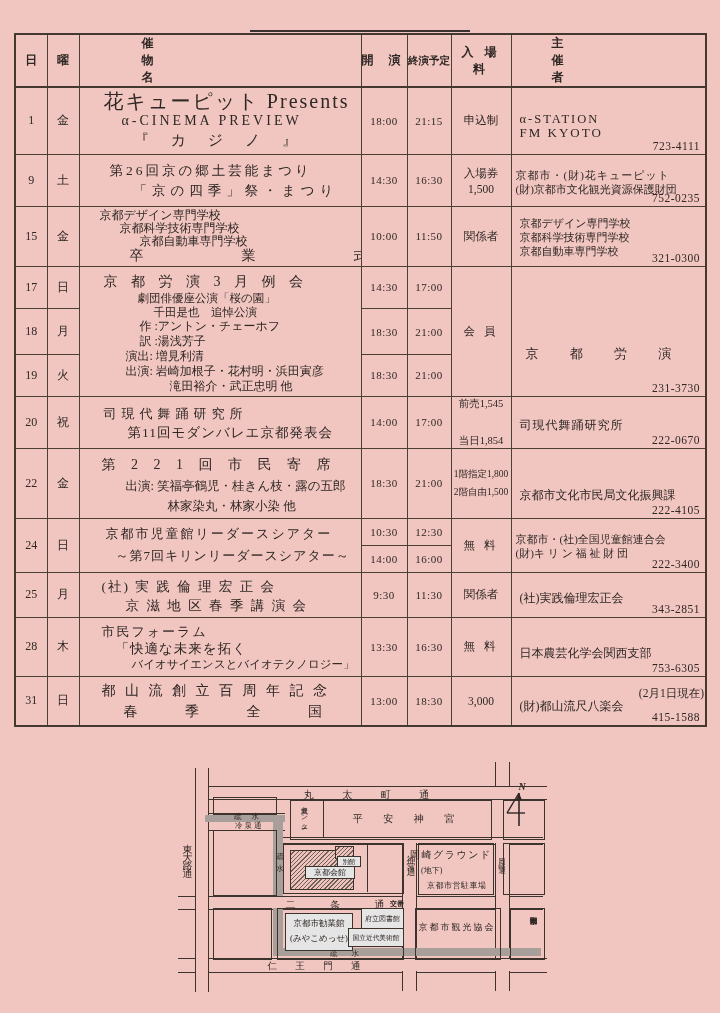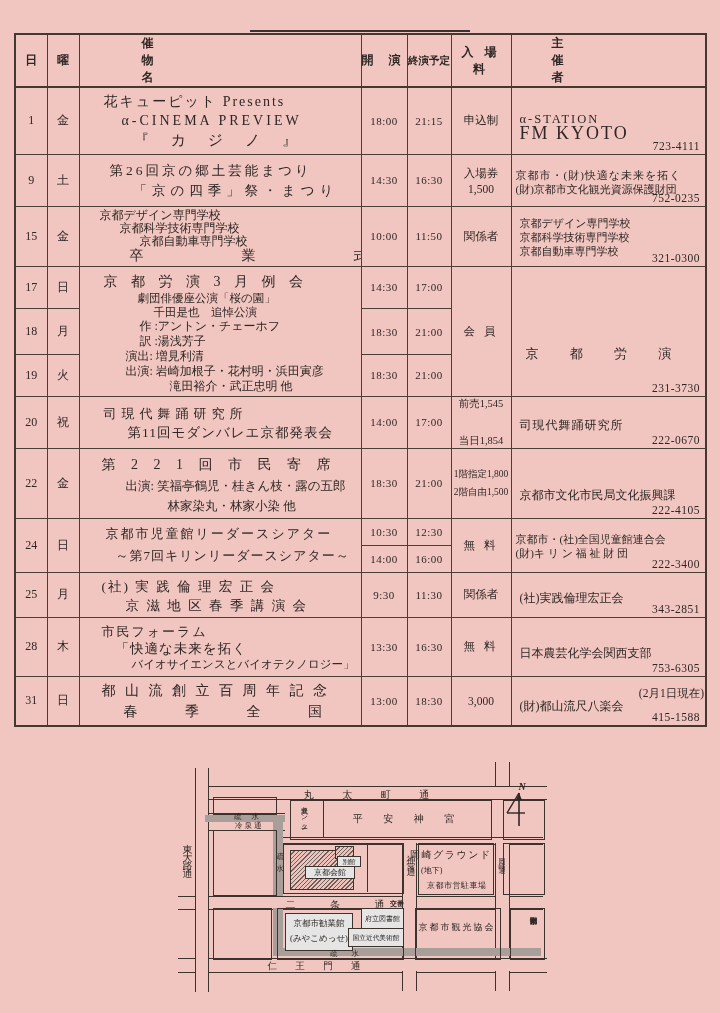--- a/index.html
+++ b/index.html
@@ -69,32 +69,32 @@
       <td style="font-size:10.5px;letter-spacing:0">終演予定</td>
       <td style="letter-spacing:4px">入 場 料</td>
       <td style="letter-spacing:50px;text-align:left;padding-left:40px">主 催 者</td>
     </tr>
 
     <tr style="height:67px">
       <td class="c-day">1</td>
       <td class="c-wd">金</td>
       <td class="c-ev">
             <div class="lines">
-        <div style="padding-left:22px;font-size:14px;line-height:19px;letter-spacing:2px">花キューピット Presents</div>
+        <div style="padding-left:22px;font-size:20px;line-height:19px;letter-spacing:2px">花キューピット Presents</div>
         <div style="padding-left:40px;font-size:14px;line-height:19px;letter-spacing:3px">α-CINEMA PREVIEW</div>
         <div style="text-align:center;font-size:15px;line-height:21px;letter-spacing:9px">『 カ ジ ノ 』</div>
       </div>
           </td>
       <td class="c-t">18:00</td>
       <td class="c-t">21:15</td>
       <td class="c-fee">申込制</td>
       <td class="c-org">
         <div class="org-lines" style="padding-top:12px">
           <div style="font-size:12.5px;letter-spacing:2px">α-STATION</div>
-          <div style="font-size:18px;letter-spacing:2px">FM KYOTO</div>
+          <div style="font-size:13px;letter-spacing:2px">FM KYOTO</div>
         </div>
         <span class="phone">723-4111</span>
       </td>
     </tr>
 
     <tr style="height:52px">
       <td class="c-day">9</td>
       <td class="c-wd">土</td>
       <td class="c-ev">
             <div class="lines">
@@ -105,21 +105,21 @@
       <td class="c-t">14:30</td>
       <td class="c-t">16:30</td>
       <td class="c-fee">
         <div class="fee-stack" style="gap:2px">
           <div>入場券</div>
           <div>1,500</div>
         </div>
       </td>
       <td class="c-org">
         <div class="org-lines" style="padding-left:4px">
-          <div style="letter-spacing:1px">京都市・(財)快適な未来を拓く</div>
+          <div style="letter-spacing:1px">京都市・(財)花キューピット</div>
           <div>(財)京都市文化観光資源保護財団</div>
         </div>
         <span class="phone">752-0235</span>
       </td>
     </tr>
 
     <tr style="height:58px">
       <td class="c-day">15</td>
       <td class="c-wd">金</td>
       <td class="c-ev">

